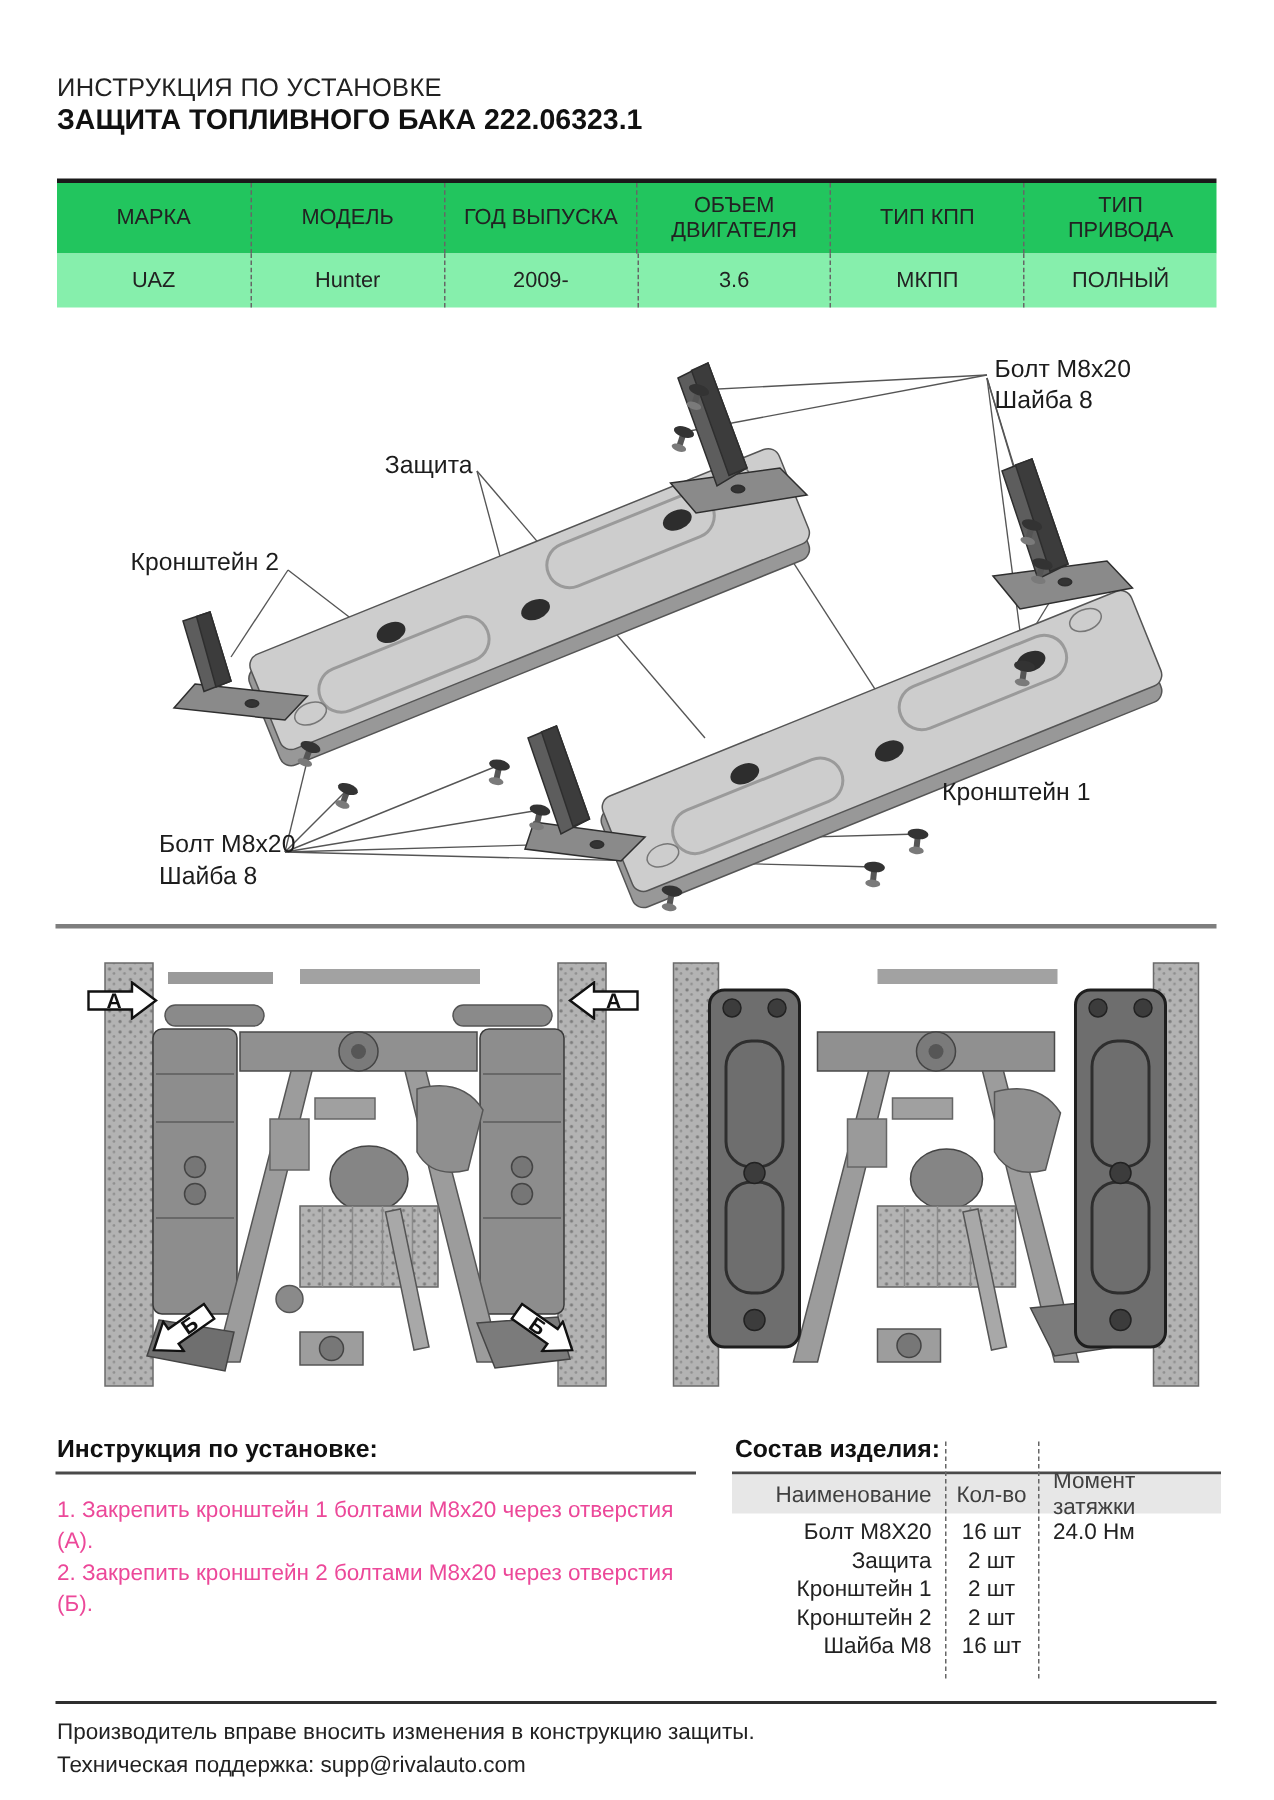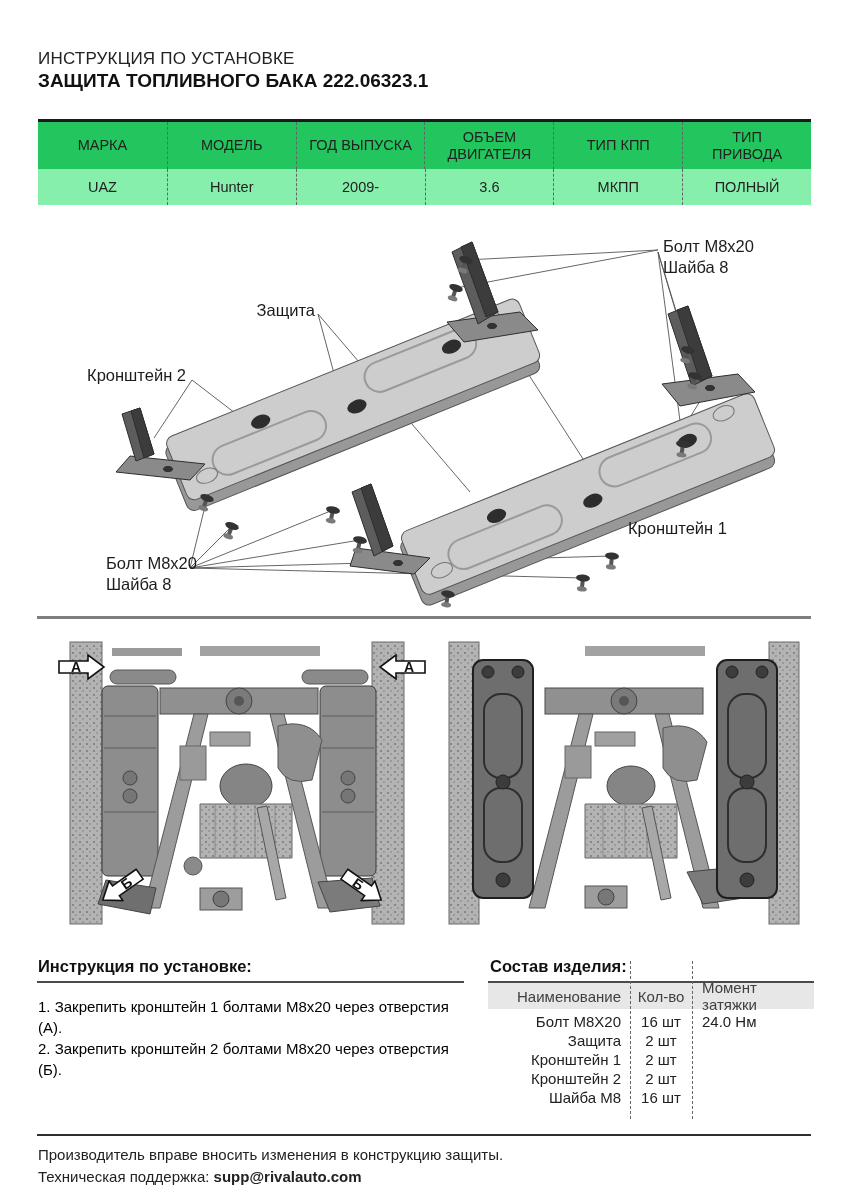--- a/index.html
+++ b/index.html
@@ -34,41 +34,41 @@
   .rule-mid { left:37px; top:600px; width:774px; height:3px; background:#7e7e7e; }
 
   
   #photo-left { left:50px; top:620px; }
   #photo-right { left:435px; top:620px; }
   .marker { position:absolute; }
 
   
   #instr-head { left:38px; top:941px; font-size:16.5px; font-weight:bold; color:#111; }
   #instr-rule { left:37px; top:965px; width:427px; height:2px; background:#4a4a4a; }
-  #steps { left:38px; top:980px; width:434px; font-size:15px; line-height:21px; color:#000000; }
+  #steps { left:38px; top:980px; width:434px; font-size:15px; line-height:21px; color:#ec4899; }
 
   
   #parts-head { left:490px; top:941px; font-size:16.5px; font-weight:bold; color:#111; }
   #parts-rule { left:488px; top:965px; width:326px; height:2px; background:#4a4a4a; }
   #parts-header-row { left:488px; top:967px; width:326px; height:26px; background:#e7e7e7;
                       display:flex; align-items:center; font-size:15px; color:#404040; }
   #parts-rows { left:488px; top:996px; width:326px; font-size:15px; color:#222; }
   .prow { display:flex; height:19px; line-height:19px; }
   .pc-name { width:142px; text-align:right; padding-right:9px; }
   .pc-qty  { width:62px;  text-align:center; }
   .pc-tq   { width:122px; text-align:left; padding-left:10px; }
   .pdash { position:absolute; width:0; border-left:1px dashed #666; top:945px; height:158px; }
   #pdash1 { left:630px; }
   #pdash2 { left:692px; }
 
   
   #footer-rule { left:37px; top:1118px; width:774px; height:2px; background:#2f2f2f; }
   #footer1 { left:38px; top:1130px; font-size:15px; color:#222; }
   #footer2 { left:38px; top:1152px; font-size:15px; color:#222; }
-  #footer2 b { font-weight:bold; }
+  #footer2 b { font-weight:normal; }
 </style>
 </head>
 <body>
 
 <div id="page">
 
   <div class="abs" id="title1">ИНСТРУКЦИЯ ПО УСТАНОВКЕ</div>
   <div class="abs" id="title2">ЗАЩИТА ТОПЛИВНОГО БАКА 222.06323.1</div>
 
   <div class="abs" id="spec">

